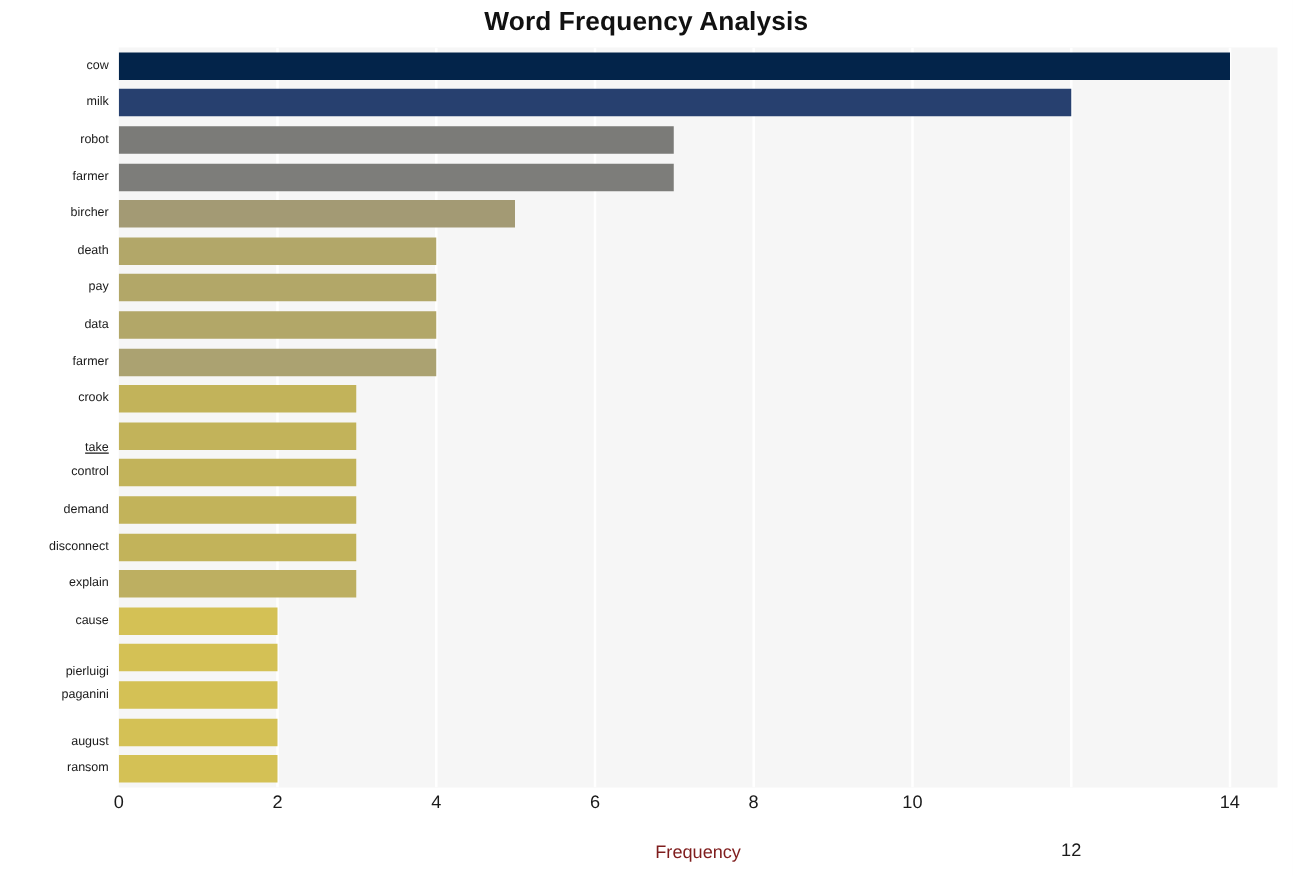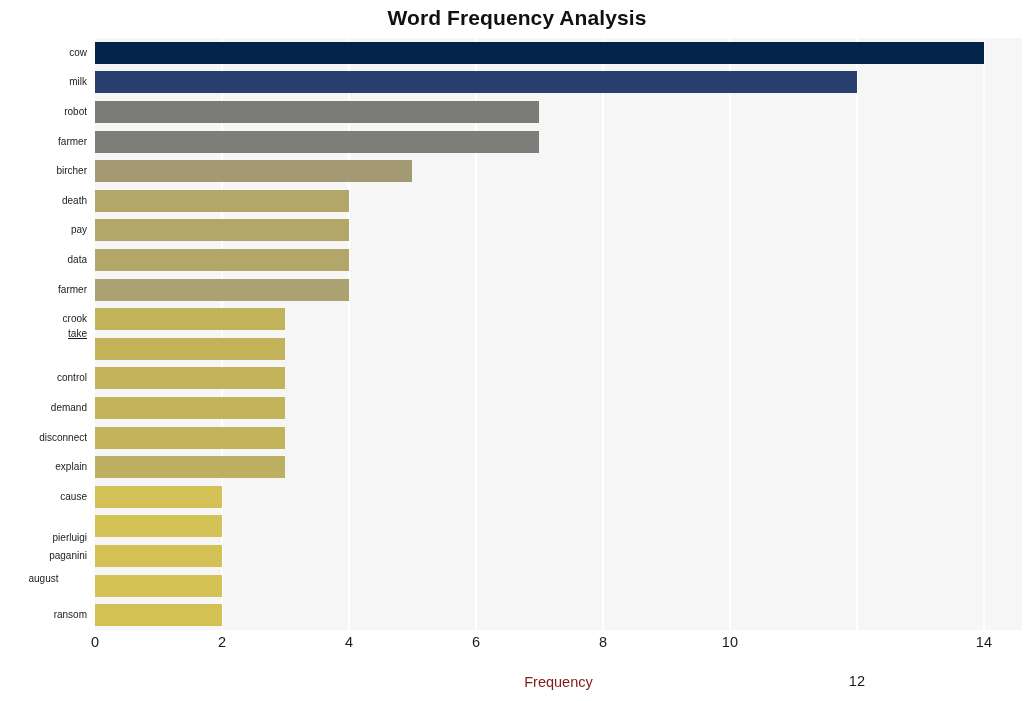--- a/index.html
+++ b/index.html
@@ -151,29 +151,29 @@
       <div class="ytick" style="top: 7.8px;">cow</div>
       <div class="ytick" style="top: 37.4px;">milk</div>
       <div class="ytick" style="top: 67px;">robot</div>
       <div class="ytick" style="top: 96.6px;">farmer</div>
       <div class="ytick" style="top: 126.2px;">bircher</div>
       <div class="ytick" style="top: 155.8px;">death</div>
       <div class="ytick" style="top: 185.4px;">pay</div>
       <div class="ytick" style="top: 215px;">data</div>
       <div class="ytick" style="top: 244.6px;">farmer</div>
       <div class="ytick" style="top: 274.2px;">crook</div>
-      <div class="ytick" style="top: 289px; text-decoration: underline;">take</div>
+      <div class="ytick" style="top: 314px; text-decoration: underline;">take</div>
       <div class="ytick" style="top: 333.4px;">control</div>
       <div class="ytick" style="top: 363px;">demand</div>
       <div class="ytick" style="top: 392.6px;">disconnect</div>
       <div class="ytick" style="top: 422.2px;">explain</div>
       <div class="ytick" style="top: 451.8px;">cause</div>
       <div class="ytick" style="top: 493px;">pierluigi</div>
       <div class="ytick" style="top: 511px;">paganini</div>
-      <div class="ytick" style="top: 534px; text-align: center;">august</div>
+      <div class="ytick" style="top: 549px;">august</div>
       <div class="ytick" style="top: 570.2px;">ransom</div>
     </div>
 
   <div id="xticks">
       <div class="xtick" style="left: 0px;">0</div>
       <div class="xtick" style="left: 126.986px;">2</div>
       <div class="xtick" style="left: 253.973px;">4</div>
       <div class="xtick" style="left: 380.959px;">6</div>
       <div class="xtick" style="left: 507.945px;">8</div>
       <div class="xtick" style="left: 634.932px;">10</div>

